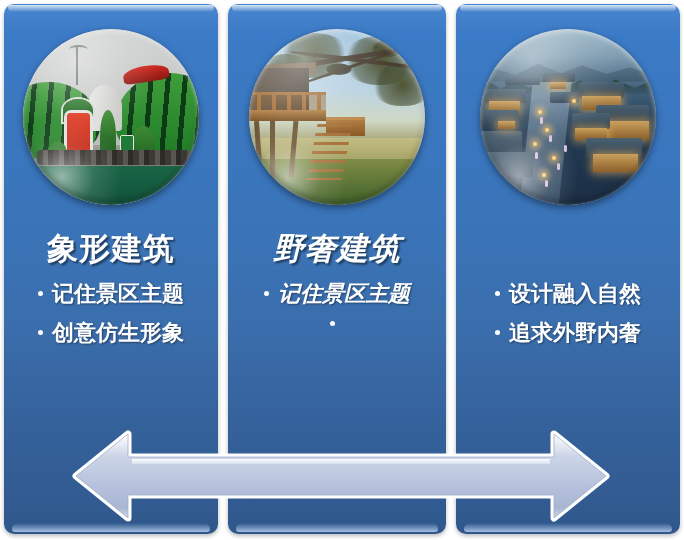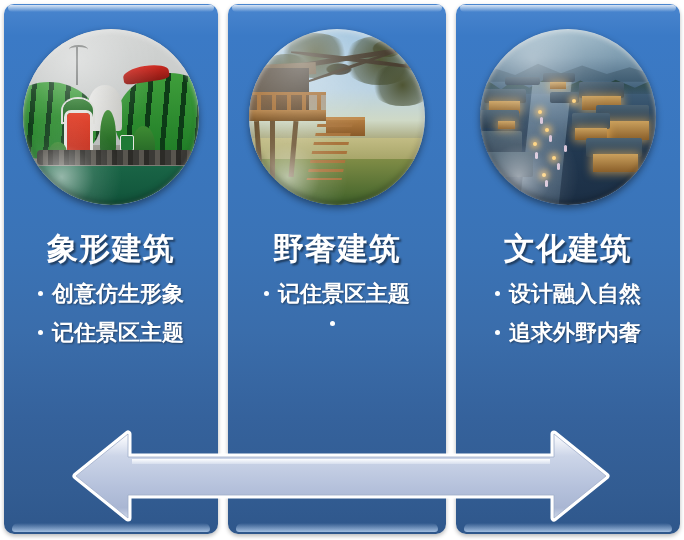--- a/index.html
+++ b/index.html
@@ -50,21 +50,21 @@
   .panel::after {             
     content: "";
     position: absolute;
     left: 8px; right: 8px; bottom: 2px;
     height: 9px;
     border-radius: 40px 40px 22px 22px;
     background: linear-gradient(to top, rgba(190,215,245,0.80), rgba(190,215,245,0.0));
     pointer-events: none;
   }
   .panel-1 { left: 4px;   width: 214px; }
-  .panel-2 { left: 228px; width: 218px; }
+  .panel-2 { left: 228px; width: 218px; font-style: italic; }
   .panel-3 { left: 456px; width: 224px; }
 
   
   .photo-wrap {
     position: absolute;
     top: 25px;
     left: 50%;
     transform: translateX(-50%);
     width: 176px;
     height: 176px;
@@ -349,25 +349,25 @@
       </div>
       <div class="sheen"></div>
       <div class="rim"></div>
     </div>
 
     <div class="title">象形建筑</div>
 
     <ul class="bullets">
       <li>
         <span class="dot"></span>
+        <span>记住景区主题</span>
+      </li>
+      <li>
+        <span class="dot"></span>
         <span>创意仿生形象</span>
-      </li>
-      <li>
-        <span class="dot"></span>
-        <span>记住景区主题</span>
       </li>
     </ul>
   </div>
 
   <div class="panel panel-2">
     <div class="photo-wrap">
       <div class="photo pic-treehouse">
         <div class="field"></div>
         <div class="grass"></div>
         <div class="canopy"></div>
@@ -443,21 +443,20 @@
         <div class="person" style="left:39%;top:60%;"></div>
         <div class="person" style="left:31%;top:70%;"></div>
         <div class="person" style="left:44%;top:76%;"></div>
         <div class="person" style="left:37%;top:86%;"></div>
         <div class="person" style="left:48%;top:66%;"></div>
       </div>
       <div class="sheen"></div>
       <div class="rim"></div>
     </div>
 
-    <div class="title">文化建筑</div>
 
     <ul class="bullets">
       <li>
         <span class="dot"></span>
         <span>设计融入自然</span>
       </li>
       <li>
         <span class="dot"></span>
         <span>追求外野内奢</span>
       </li>

